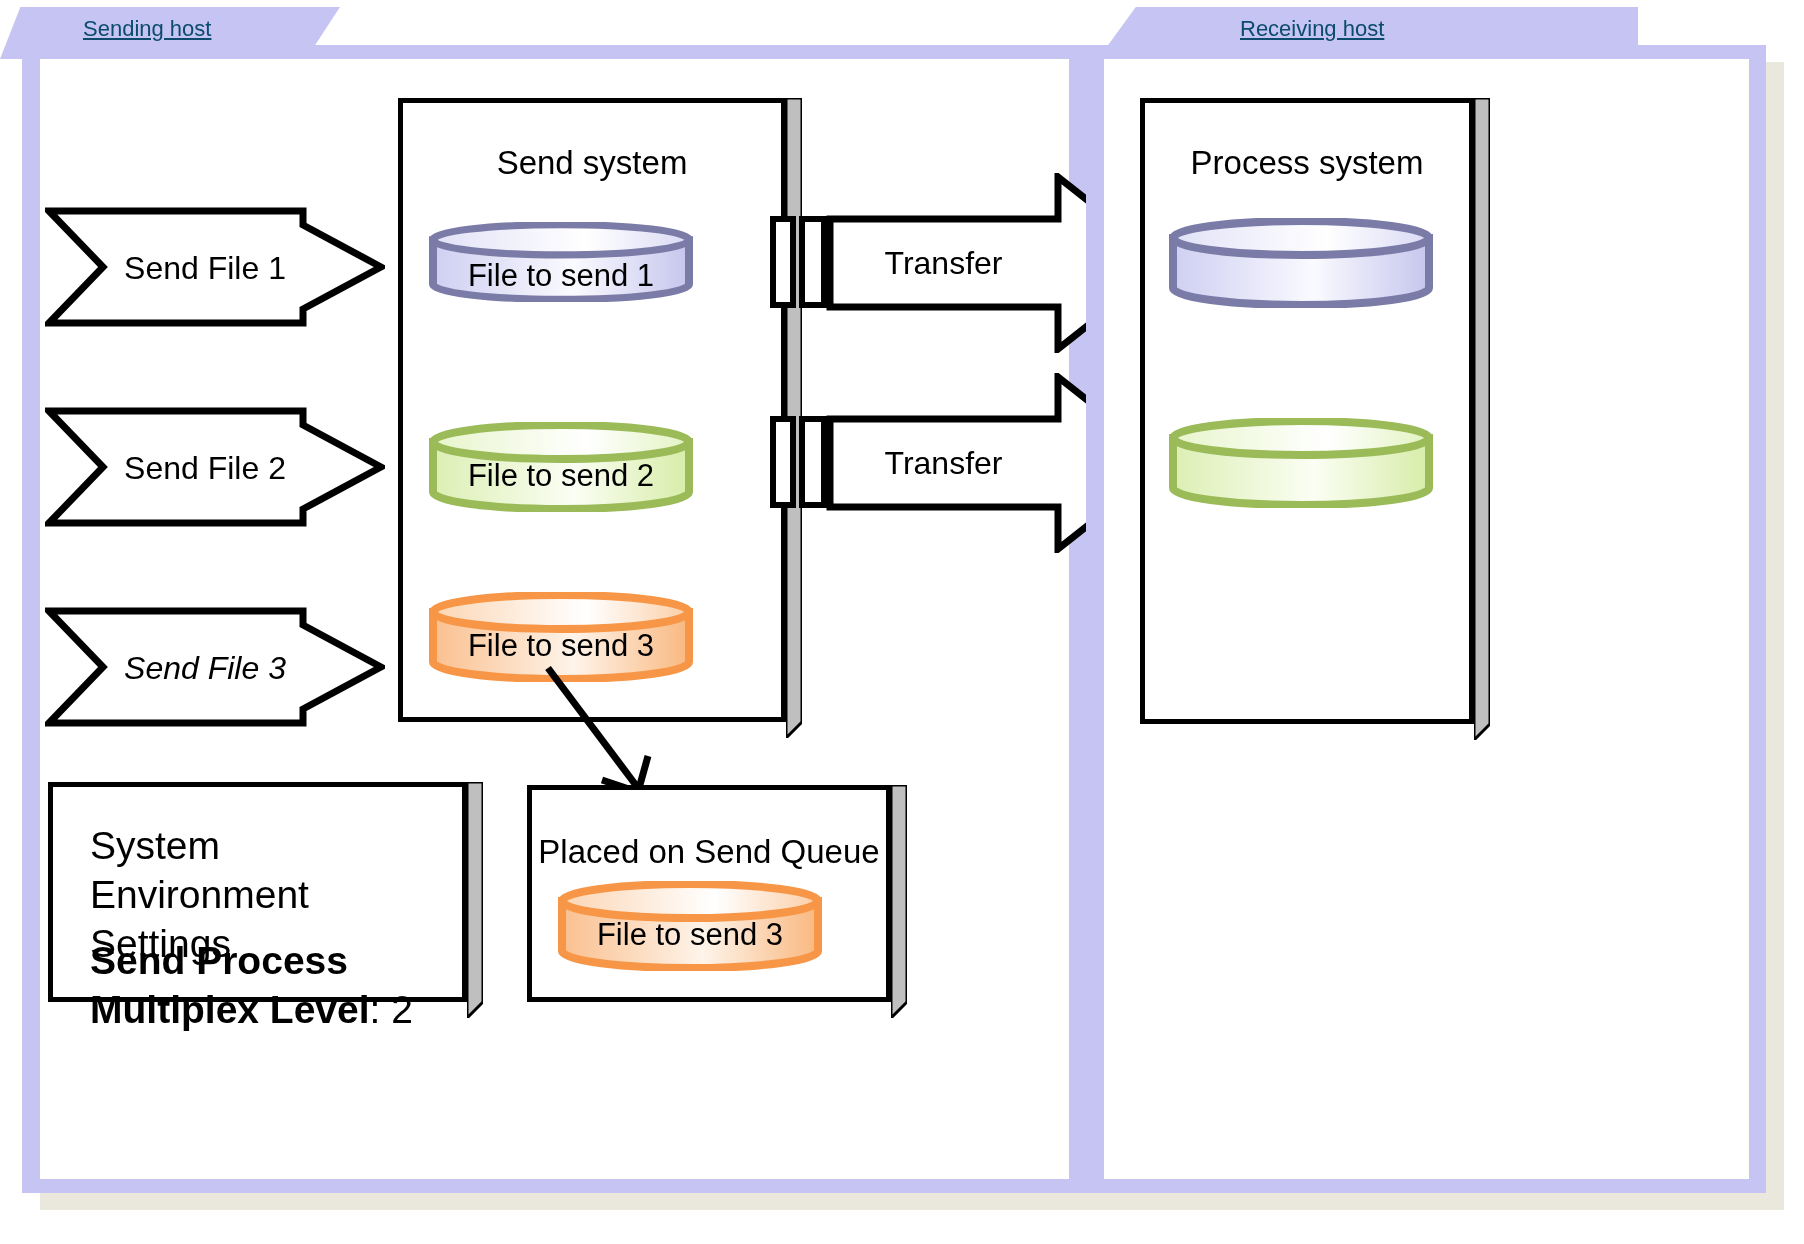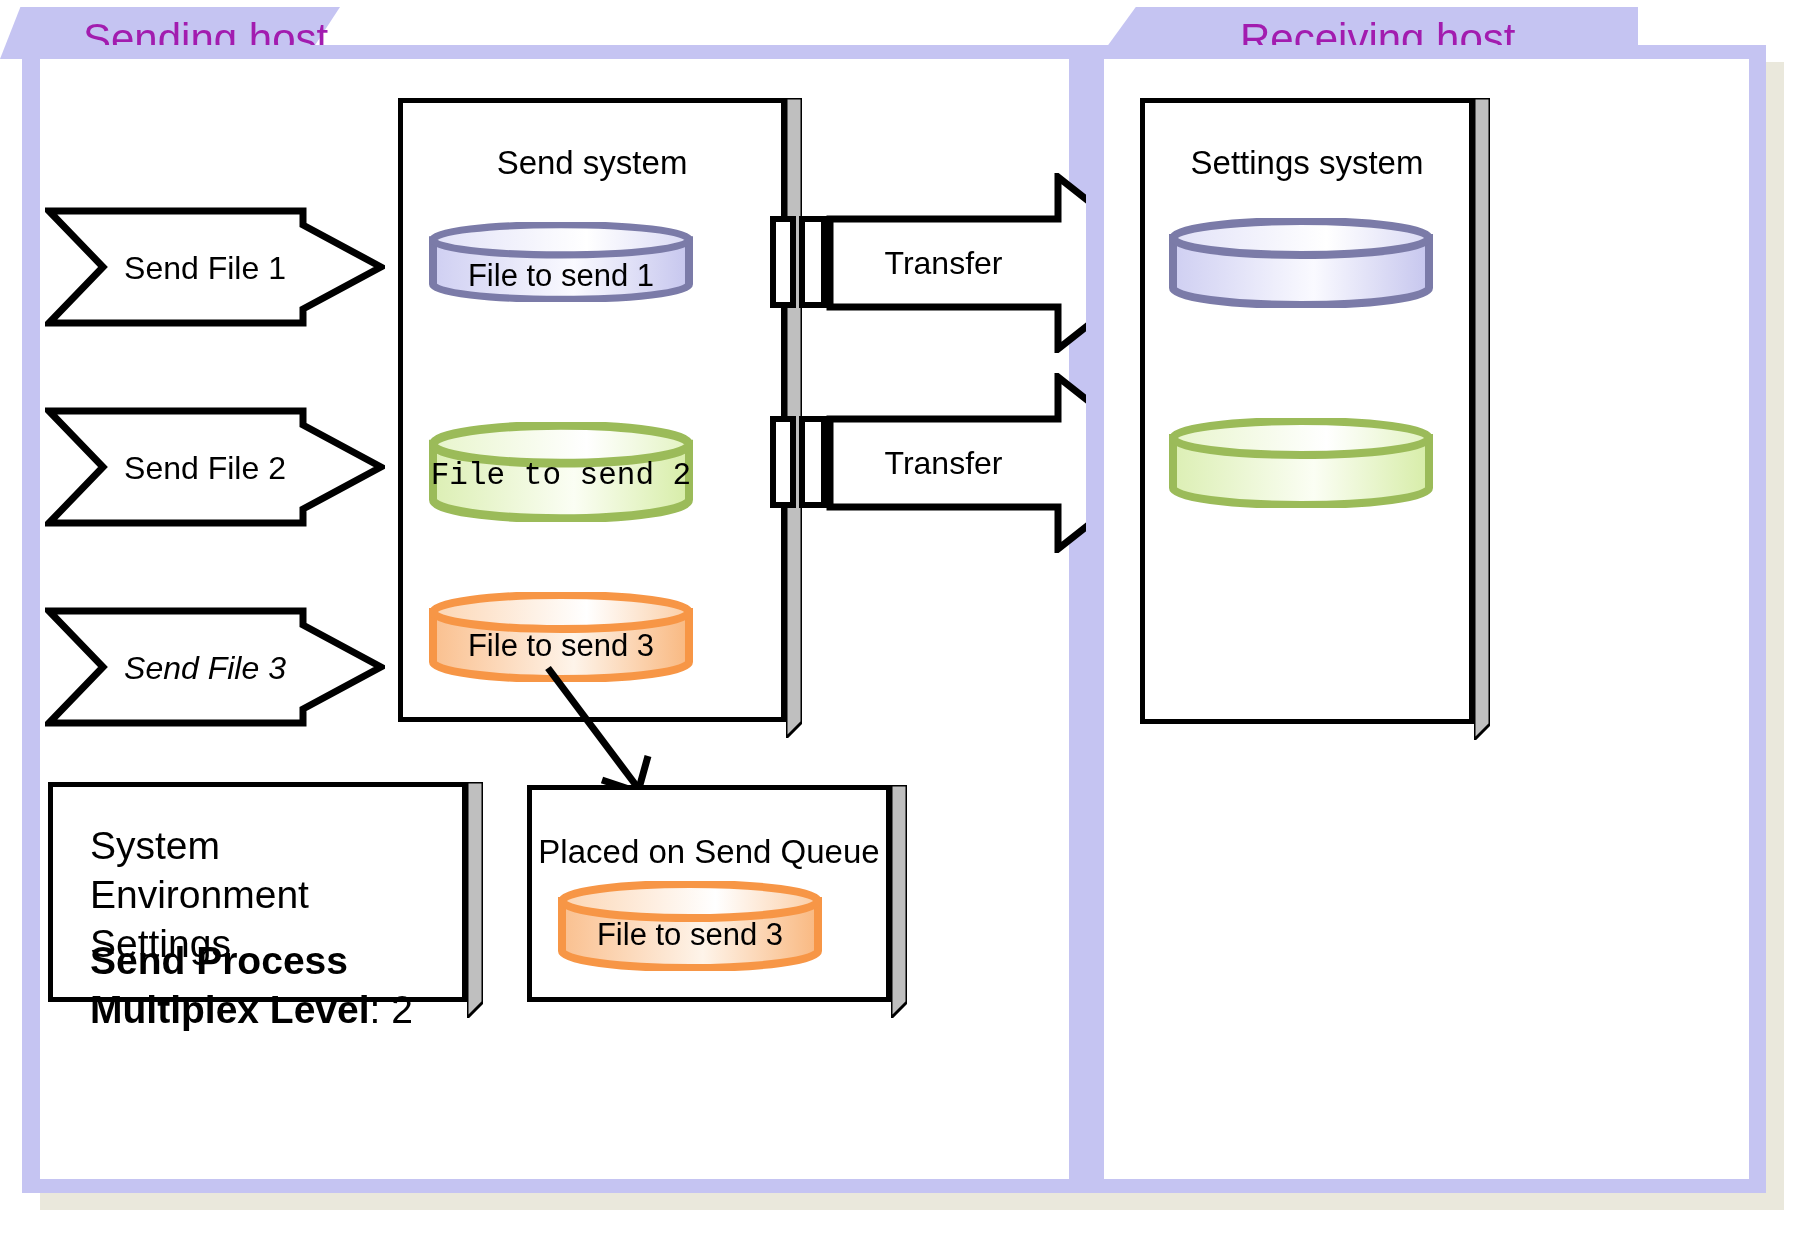--- a/index.html
+++ b/index.html
@@ -11,22 +11,22 @@
   }
   #stage{position:relative;width:1804px;height:1244px;background:#fff;}
 
   
   .host-shadow{position:absolute;background:#EAE8DC;}
   .host-panel{position:absolute;background:#C5C4F2;}
   .host-inner{position:absolute;background:#ffffff;}
   .host-banner{position:absolute;background:#C5C4F2;}
   .host-title{
     position:absolute;
-    font-size:42px;line-height:1;
-    white-space:nowrap;color:#a21caf;text-decoration:underline;
+    font-size:22px;line-height:1;
+    white-space:nowrap;color:#0c4a6e;text-decoration:underline;
   }
 
   
   .box3d{position:absolute;}
   .box3d .face{
     position:absolute;left:0;top:0;right:16px;bottom:16px;
     background:#fff;border:5px solid #000;box-sizing:border-box;
   }
   .box3d .side{
     position:absolute;right:0;top:0;bottom:0;width:16px;
@@ -125,21 +125,21 @@
           <stop offset="60%" stop-color="#FFFFFF"></stop>
           <stop offset="100%" stop-color="#DADAF5"></stop>
         </linearGradient>
       </defs>
       <path d="M5,20 L5,70 A128,17 0 0 0 261,70 L261,20 Z" fill="url(#gp1)" stroke="#7B7BA8" stroke-width="8"></path>
       <ellipse cx="133" cy="20" rx="128" ry="17" fill="url(#gp1t)" stroke="#7B7BA8" stroke-width="8"></ellipse>
     </svg>
     <div class="cyl-label" style="top:36px;">File to send 1</div>
   </div>
 
-  <div class="cyl" style="left:428px;top:422px;width:266px;height:100px;font-family:Liberation Mono, monospace;">
+  <div class="cyl" style="left:428px;top:422px;width:266px;height:90px;">
     <svg viewBox="0 0 266 90" preserveAspectRatio="none">
       <defs>
         <linearGradient id="gg1" x1="0" y1="0" x2="1" y2="0">
           <stop offset="0%" stop-color="#DCEFB4"></stop>
           <stop offset="55%" stop-color="#FBFEF4"></stop>
           <stop offset="100%" stop-color="#D7EDA8"></stop>
         </linearGradient>
         <linearGradient id="gg1t" x1="0" y1="0" x2="1" y2="0">
           <stop offset="0%" stop-color="#E8F5CC"></stop>
           <stop offset="60%" stop-color="#FFFFFF"></stop>
@@ -276,21 +276,21 @@
       <svg viewBox="0 0 350 16" preserveAspectRatio="none">
         <polygon points="0,16 16,0 350,0 334,16" fill="#ffffff" stroke="#000000" stroke-width="3"></polygon>
       </svg>
     </div>
     <div class="side">
       <svg viewBox="0 0 16 642" preserveAspectRatio="none">
         <polygon points="0,0 16,0 16,626 0,642" fill="#BFBFBF" stroke="#000000" stroke-width="3"></polygon>
       </svg>
     </div>
     <div class="face"></div>
-    <div class="box-label" style="top:46px;left:-8px;">Settings system</div>
+    <div class="box-label" style="top:46px;left:-8px;">Process system</div>
   </div>
 
   <div class="cyl" style="left:1168px;top:218px;width:266px;height:90px;">
     <svg viewBox="0 0 266 90" preserveAspectRatio="none">
       <defs>
         <linearGradient id="gp2" x1="0" y1="0" x2="1" y2="0">
           <stop offset="0%" stop-color="#CFCFF2"></stop>
           <stop offset="55%" stop-color="#FAFAFF"></stop>
           <stop offset="100%" stop-color="#C6C6EE"></stop>
         </linearGradient>

